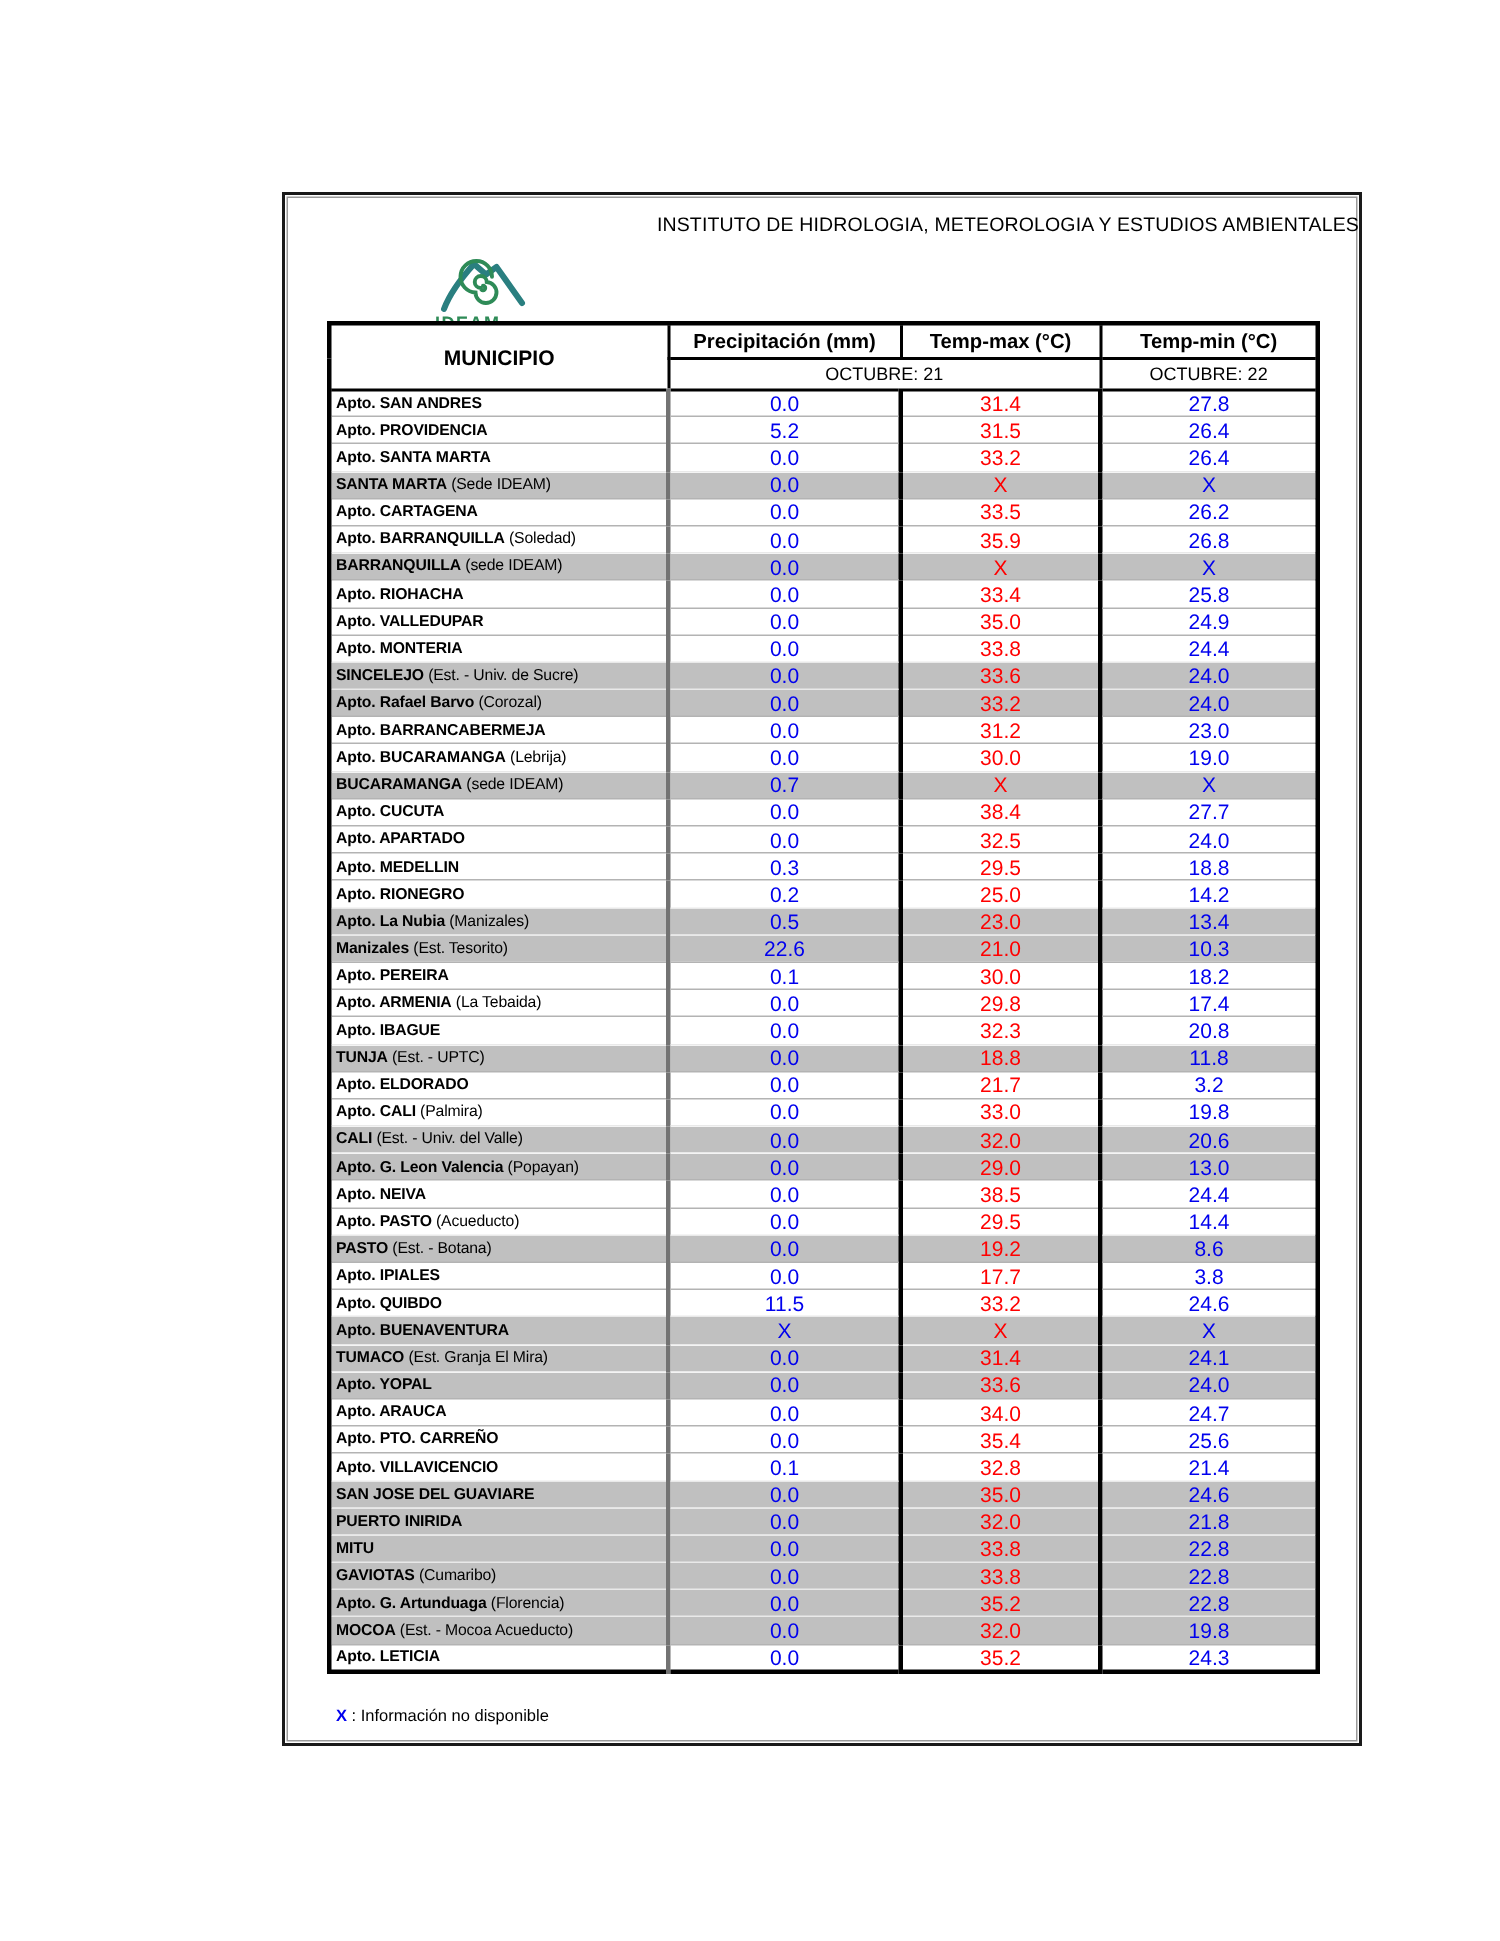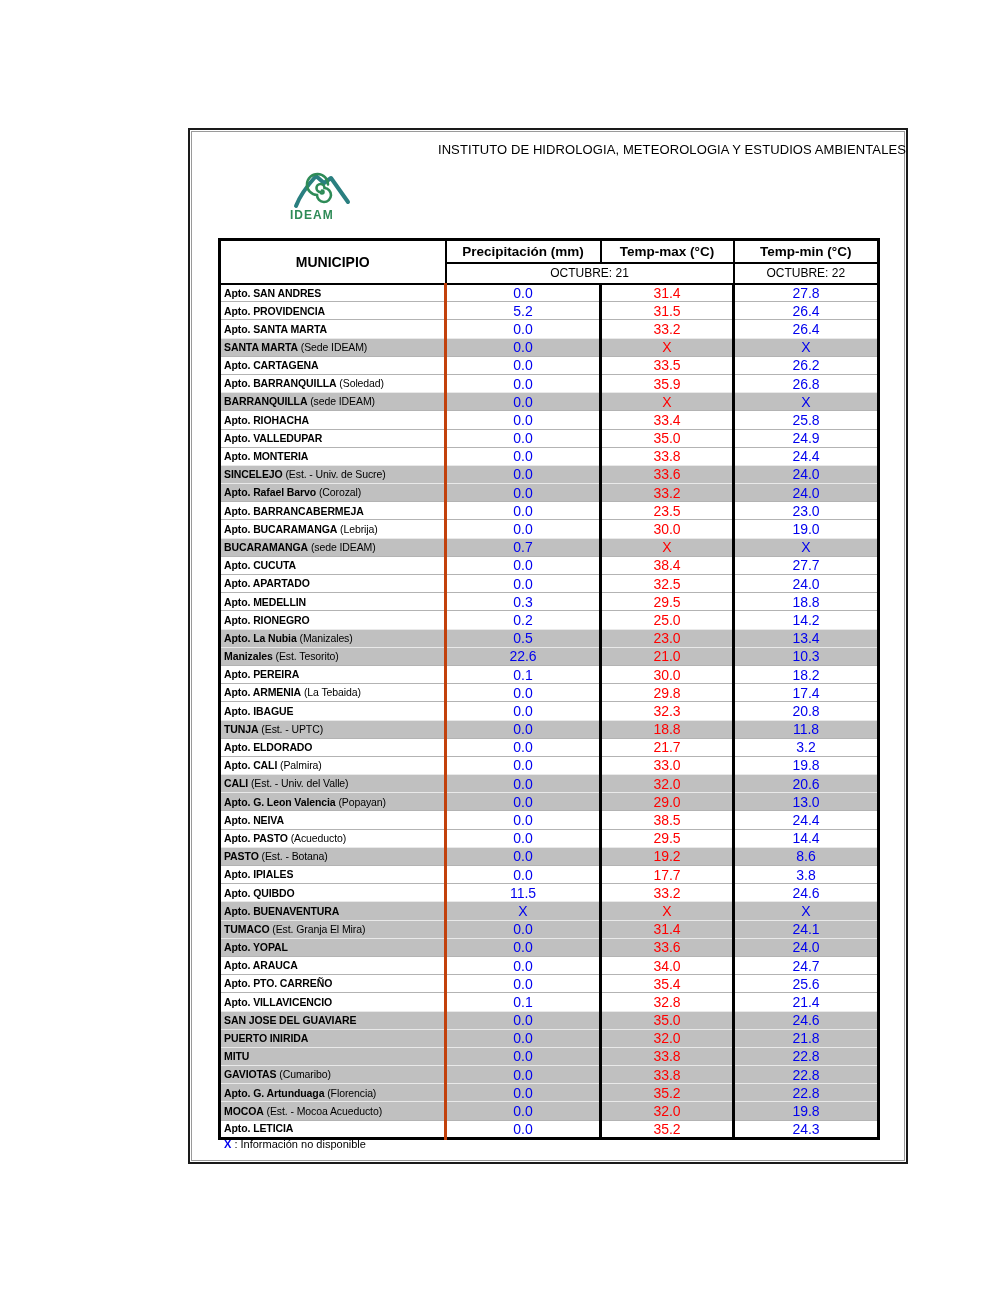--- a/index.html
+++ b/index.html
@@ -29,21 +29,21 @@
   .logo-text {
     font-size: 12px; font-weight: bold; letter-spacing: 1px;
     color: var(--logo-green, #2e8b57);
     margin-top: -2px;
   }
   .service-title {
     position: absolute; top: 64px; left: 0; width: 100%;
     text-align: center; text-indent: 58px;
     font-size: 13px;
   }
-  .table-wrap { position: absolute; top: 108px; left: 28px; border-radius: 12px; }
+  .table-wrap { position: absolute; top: 84px; left: 28px; border-radius: 12px; }
   table.forecast {
     border-collapse: collapse;
     table-layout: fixed;
     width: 659px;
     border: 3px solid #000;
   }
   col.c-muni  { width: 226px; }
   col.c-prec  { width: 155px; }
   col.c-tmax  { width: 133px; }
   col.c-tmin  { width: 145px; }
@@ -58,21 +58,21 @@
     font-size: 12px; font-weight: normal;
     height: 21px; text-align: center;
   }
   tbody td {
     height: 18.2px;
     line-height: 1;
     vertical-align: middle;
     overflow: hidden; white-space: nowrap;
   }
   tbody td.muni {
-    border-right: 3px solid #c2410c;
+    border-right: 3px solid #737373;
     border-top: 1px solid #b3b3b3;
     font-size: 10.5px; font-weight: bold;
     padding-left: 3px; letter-spacing: -0.1px;
   }
   tbody td.val {
     border-right: 3px solid #000;
     border-top: 1px solid #b3b3b3;
     text-align: center;
     font-size: 14px;
   }
@@ -195,21 +195,21 @@
   </tr>
           <tr class="shaded">
     <td class="muni"><span>Apto. Rafael Barvo</span><span class="note"> (Corozal)</span></td>
     <td class="val precip">0.0</td>
     <td class="val tmax">33.2</td>
     <td class="val tmin">24.0</td>
   </tr>
           <tr>
     <td class="muni"><span>Apto. BARRANCABERMEJA</span></td>
     <td class="val precip">0.0</td>
-    <td class="val tmax">23.5</td>
+    <td class="val tmax">31.2</td>
     <td class="val tmin">23.0</td>
   </tr>
           <tr>
     <td class="muni"><span>Apto. BUCARAMANGA</span><span class="note"> (Lebrija)</span></td>
     <td class="val precip">0.0</td>
     <td class="val tmax">30.0</td>
     <td class="val tmin">19.0</td>
   </tr>
           <tr class="shaded">
     <td class="muni"><span>BUCARAMANGA</span><span class="note"> (sede IDEAM)</span></td>

